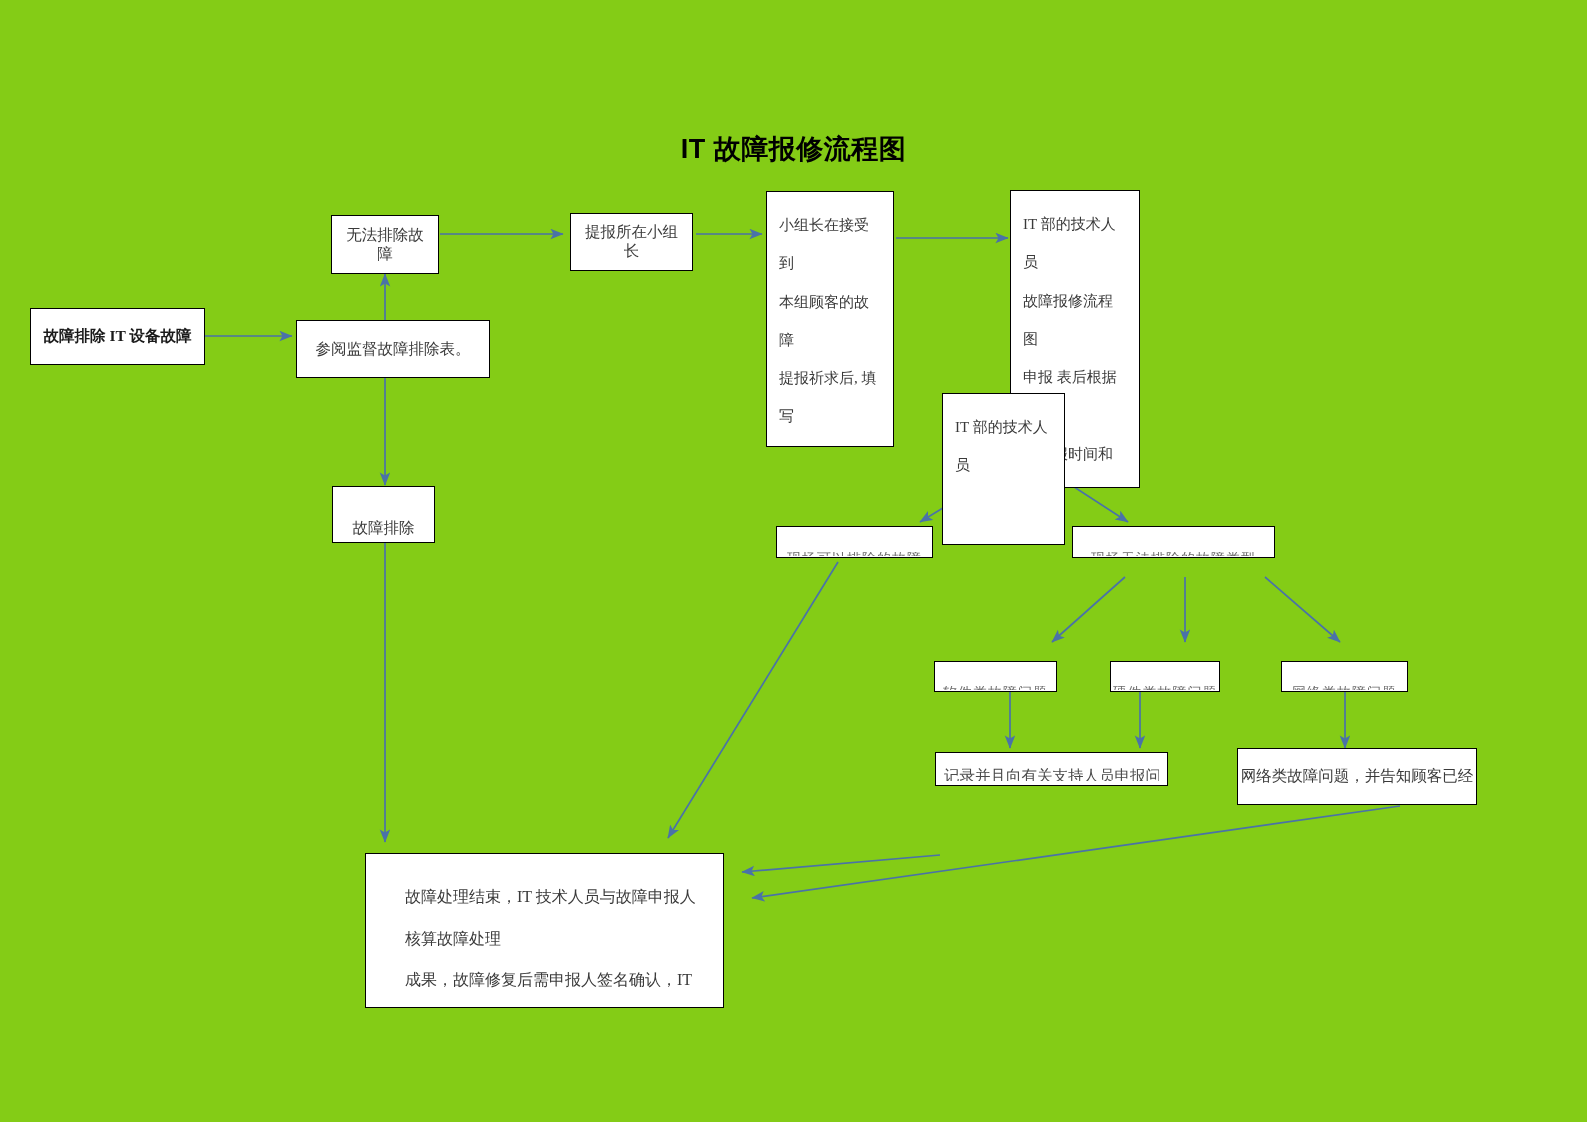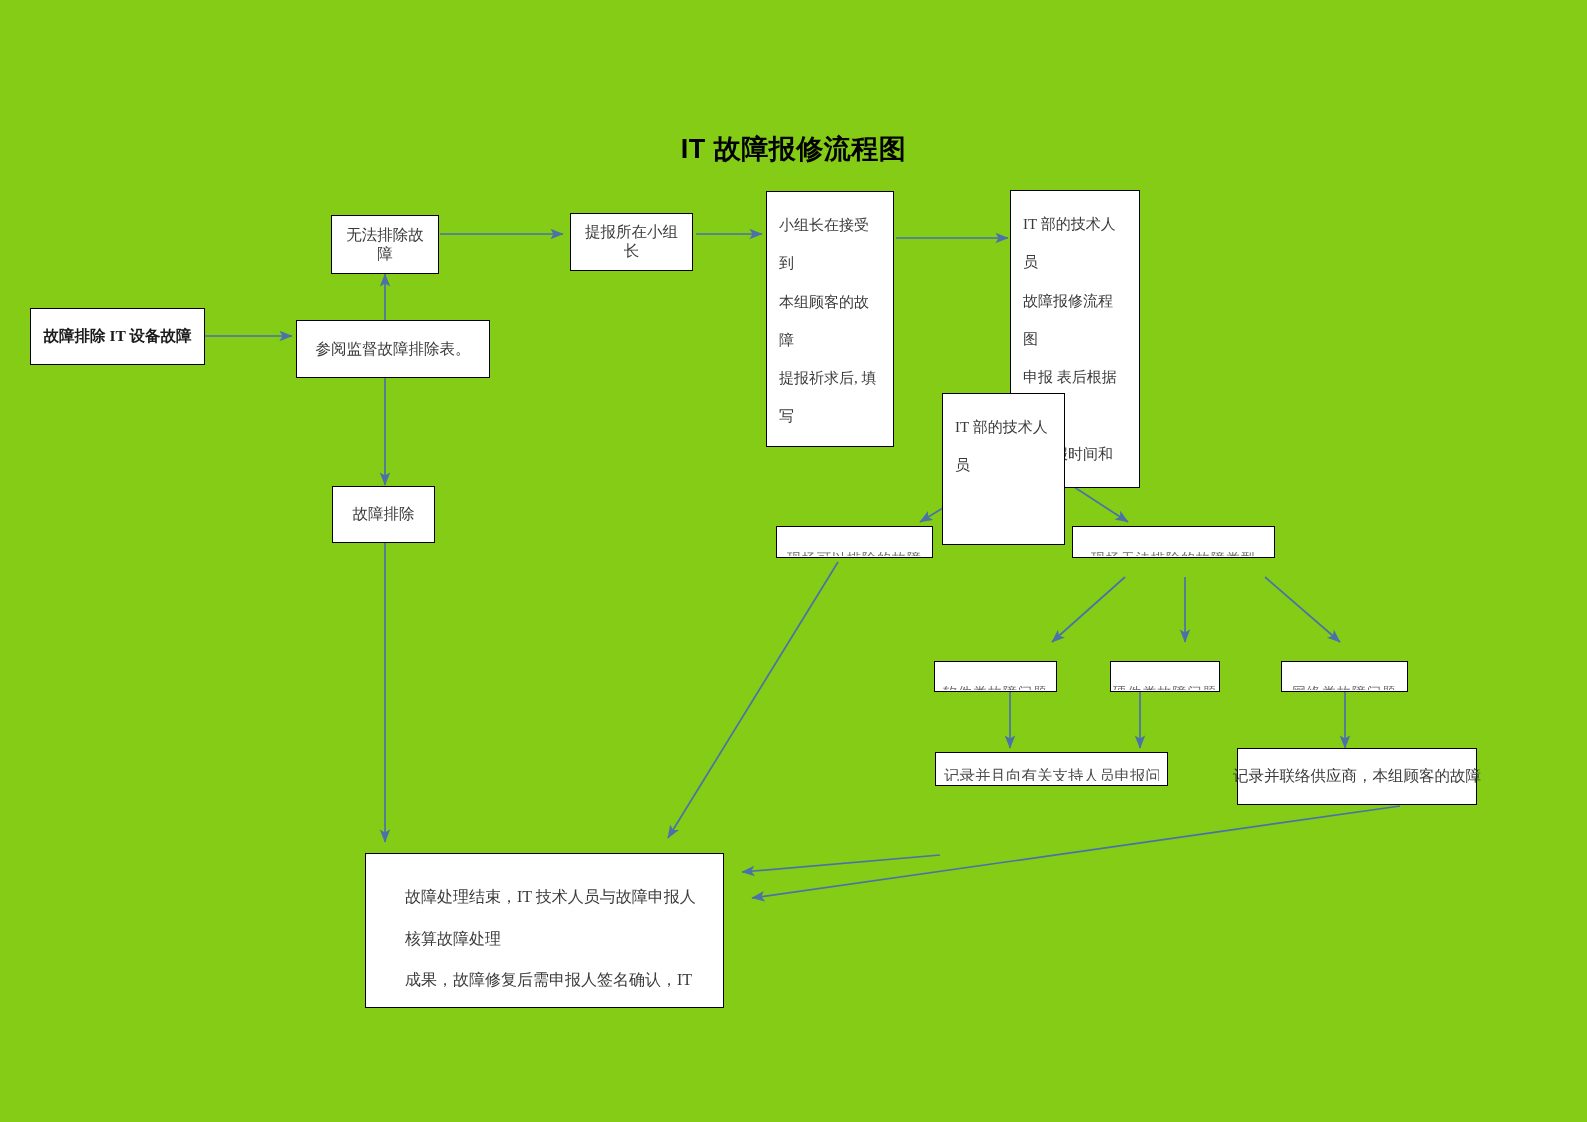--- a/index.html
+++ b/index.html
@@ -165,21 +165,21 @@
   </div>
 
   <div class="node" style="left:296px; top:320px; width:194px; height:58px;">
     <span>参阅监督故障排除表。</span>
   </div>
 
   <div class="node" style="left:331px; top:215px; width:108px; height:59px;">
     <span>无法排除故障</span>
   </div>
 
-  <div class="node" style="left:332px; top:486px; width:103px; height:57px;">
+  <div class="node" style="left:332px; top:486px; width:103px; height:57px;align-items:flex-end;">
     <span>故障排除</span>
   </div>
 
   <div class="node" style="left:570px; top:213px; width:123px; height:58px;">
     <span>提报所在小组长</span>
   </div>
 
   <div class="node tall" style="left:766px; top:191px; width:128px; height:256px;">
     <div>
       <span class="line-break">小组长在接受到</span>
@@ -225,21 +225,21 @@
 
   <div class="node clipped" style="left:1281px; top:661px; width:127px; height:31px;">
     <span class="clip-txt">网络类故障问题</span>
   </div>
 
   <div class="node clip-bottom" style="left:935px; top:752px; width:233px; height:34px;">
     <span class="cut">记录并且向有关支持人员申报问题</span>
   </div>
 
   <div class="node overflow-txt" style="left:1237px; top:748px; width:240px; height:57px;">
-    <span>记录并联络供应商，本组顾客的故障</span>
+    <span>网络类故障问题，并告知顾客已经</span>
   </div>
 
   <div class="node para" style="left:365px; top:853px; width:359px; height:155px;padding-left:39px;">
     <div>
       <span class="line-break">故障处理结束，IT 技术人员与故障申报人核算故障处理</span>
       <span class="line-break">成果，故障修复后需申报人签名确认，IT 技术人员填写</span>
 
     </div>
   </div>
 

